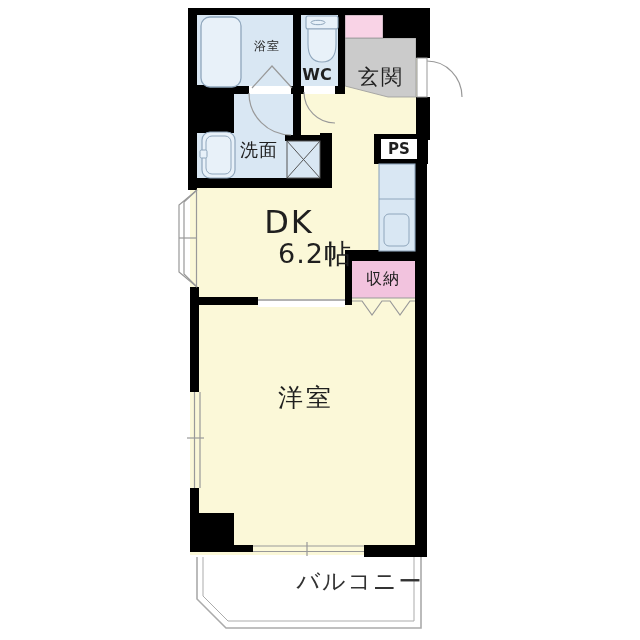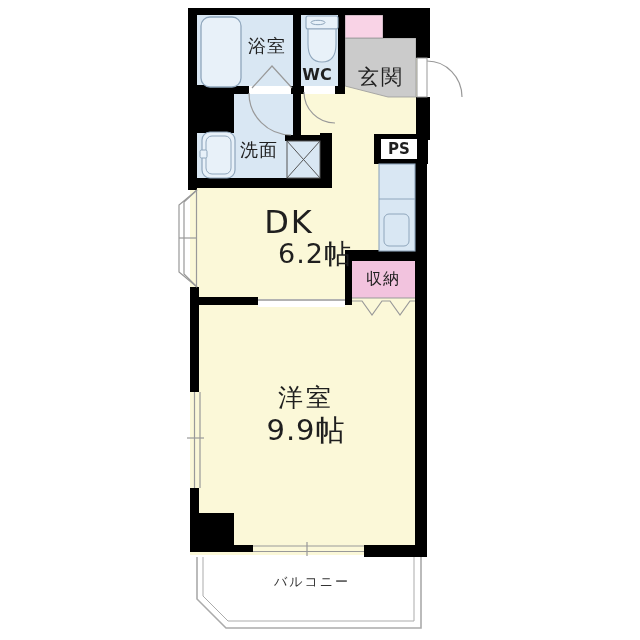--- a/index.html
+++ b/index.html
@@ -13,31 +13,31 @@
     --line:#999999;
     --balcony-line:#ABABAB;
     --text:#1F1F1F;
   }
   html,body{margin:0;padding:0;background:#FFFFFF;}
   .stage{position:relative;width:640px;height:640px;background:#FFFFFF;overflow:hidden;
          font-family:"DejaVu Sans","Liberation Sans",sans-serif;}
   .stage svg{position:absolute;left:0;top:0;}
   .lbl{position:absolute;transform:translate(-50%,-50%);color:var(--text);
        white-space:nowrap;line-height:1;letter-spacing:1px;}
-  .lbl-bath{font-size:18px;}
+  .lbl-bath{font-size:12px;}
   .lbl-wc{font-size:16px;letter-spacing:0;font-weight:bold;}
   .lbl-genkan{font-size:21px;letter-spacing:2px;}
   .lbl-senmen{font-size:18px;}
   .lbl-ps{font-size:15px;letter-spacing:0;font-weight:bold;}
   .lbl-dk{font-size:32px;letter-spacing:2px;}
   .lbl-dk2{font-size:27px;letter-spacing:1px;}
   .lbl-yo{font-size:25px;letter-spacing:3px;}
   .lbl-yo2{font-size:29px;letter-spacing:1px;}
   .lbl-closet{font-size:16px;}
-  .lbl-balcony{font-size:13px;letter-spacing:2px;color:#333;}
+  .lbl-balcony{font-size:23px;letter-spacing:2px;color:#333;margin-left:48px;}
 </style>
 </head>
 <body>
 
 <div class="stage">
 
 <svg width="640" height="640" viewBox="0 0 640 640">
 
   <rect x="190" y="10" width="237" height="545" style="fill:var(--room)"></rect>
 
@@ -149,17 +149,16 @@
 </svg>
 
 <div class="lbl lbl-bath" style="left:267px;top:46px;">浴室</div>
 <div class="lbl lbl-wc" style="left:317px;top:75px;">WC</div>
 <div class="lbl lbl-genkan" style="left:381px;top:77px;">玄関</div>
 <div class="lbl lbl-senmen" style="left:259px;top:150px;">洗面</div>
 <div class="lbl lbl-ps" style="left:399px;top:149px;">PS</div>
 <div class="lbl lbl-dk" style="left:289px;top:222px;">DK</div>
 <div class="lbl lbl-dk2" style="left:289px;top:253px;margin-left:26px;">6.2帖</div>
 <div class="lbl lbl-yo" style="left:306px;top:397px;">洋室</div>
-<div class="lbl lbl-yo2" style="left:306px;top:430px;">9.9帖</div>
 <div class="lbl lbl-closet" style="left:383px;top:279px;">収納</div>
 <div class="lbl lbl-balcony" style="left:312px;top:581px;">バルコニー</div>
 
 </div>
 
 </body></html>

